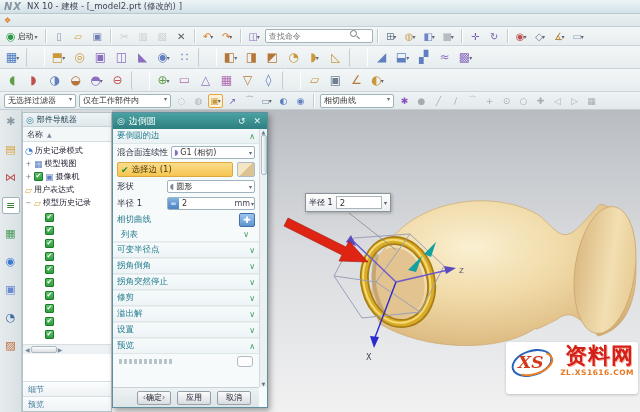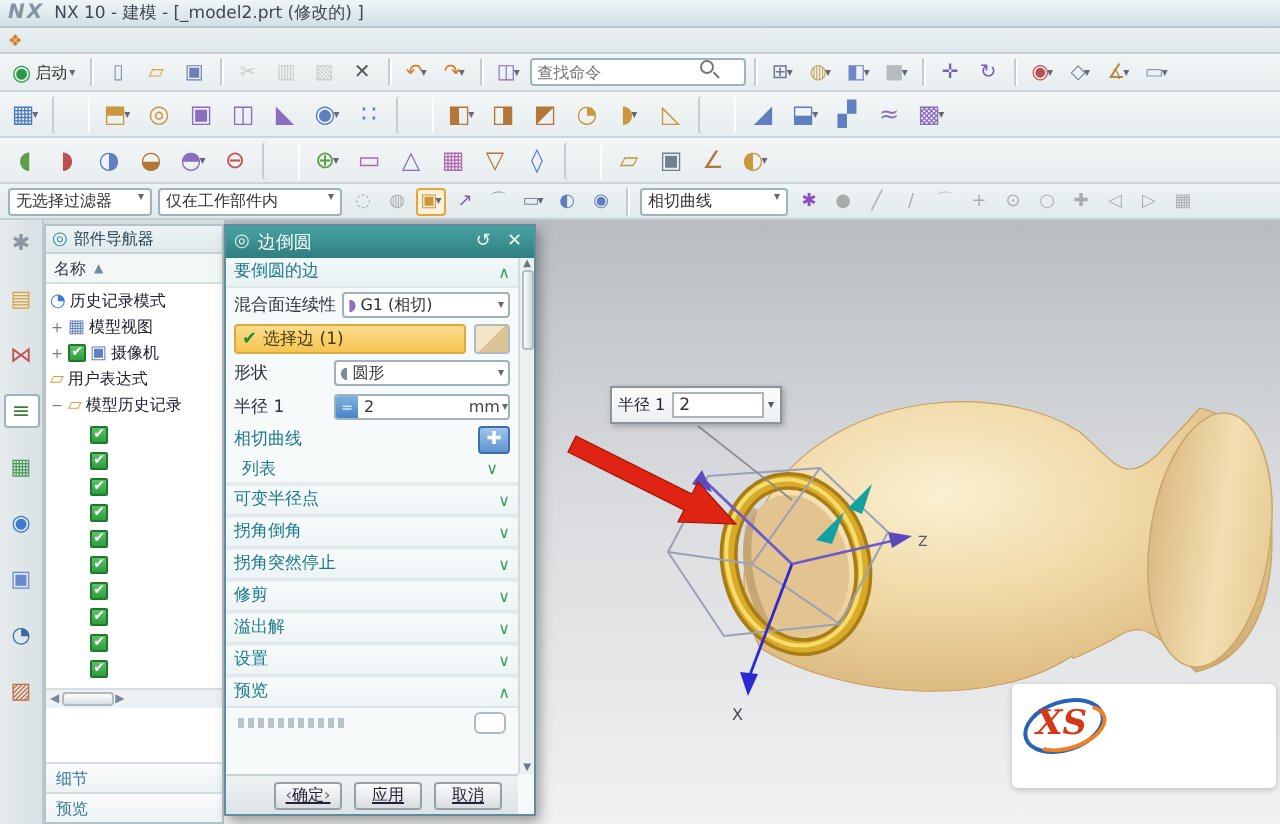--- a/index.html
+++ b/index.html
@@ -122,21 +122,21 @@
   .listrow { height:14px; display:flex; align-items:center; padding:0 10px 0 8px; color:#1f7a8c; font-size:8.5px;
     border-bottom:1px solid #e2eaec; }
   .dsec { height:16px; display:flex; align-items:center; padding:0 4px; color:#1f7a8c; font-size:8.5px;
     border-top:1px solid #e8eef0; border-bottom:1px solid #dde6e9; background:linear-gradient(#f6fafb,#eef4f6); }
   .prevrow { height:14px; display:flex; align-items:center; gap:4px; padding:0 6px; }
   .prevtxt { width:54px; height:5px; background:repeating-linear-gradient(90deg,#b9c4ca 0 3px,transparent 3px 5px); }
   .prevbtn { margin-left:auto; width:16px; height:11px; border:1px solid #aebbc2; border-radius:3px; background:#fdfdfd; }
   .dfooter { margin-top:auto; height:20px; background:linear-gradient(#eef2f3,#dde4e7); border-top:1px solid #c8d2d6;
     display:flex; align-items:center; justify-content:flex-end; gap:6px; padding:0 8px; }
   .dbtn { min-width:34px; height:14px; font-size:8px; color:#223; display:flex; align-items:center; justify-content:center;
-    background:linear-gradient(#fbfbfb,#d9dde0); border:1px solid #94a1a8; border-radius:2px; padding:0 4px;text-decoration:underline; }
+    background:linear-gradient(#fbfbfb,#d9dde0); border:1px solid #94a1a8; border-radius:2px; padding:0 4px; }
   .dbtn.ok::before { content:"‹ "; color:#667; } .dbtn.ok::after { content:" ›"; color:#667; }
 
   
   .viewport { position:absolute; left:112px; right:0; top:0; bottom:0;
     background:linear-gradient(#b9bdc2,#d9dbde 45%,#f1f1f2); }
   .scene { position:absolute; left:156px; top:0; width:372px; height:302px; }
   .radtag { position:absolute; left:193px; top:83px; width:86px; height:19px; display:flex; align-items:center;
     background:linear-gradient(#fdfdfd,#eceff1); border:1px solid #8a949a; box-shadow:1px 1px 3px rgba(0,0,0,.25);
     padding:0 3px; gap:3px; z-index:4; }
   .radtag .lbl { font-size:8px; color:#223; white-space:nowrap; }
@@ -563,20 +563,24 @@
         <span class="lbl">半径 1</span>
         <span class="val">2</span>
         <span class="caret">▾</span>
       </div>
 
       <div class="watermark">
         <span class="wm-logo">
           <span class="ell"></span>
             <span class="ell2"></span>
           <span class="xs">XS</span>
+        </span>
+        <span class="wm-text">
+          <span class="wm-name">资料网</span>
+          <span class="wm-url">ZL.XS1616.COM</span>
         </span>
       </div>
     </div>
 
     <div class="resbar">
       <span style="display:flex;flex-direction:column;gap:11px;align-items:center;">
 
       <span class="tbi" style="color: rgb(139, 152, 162);">
             <span>✱</span>
           </span>

